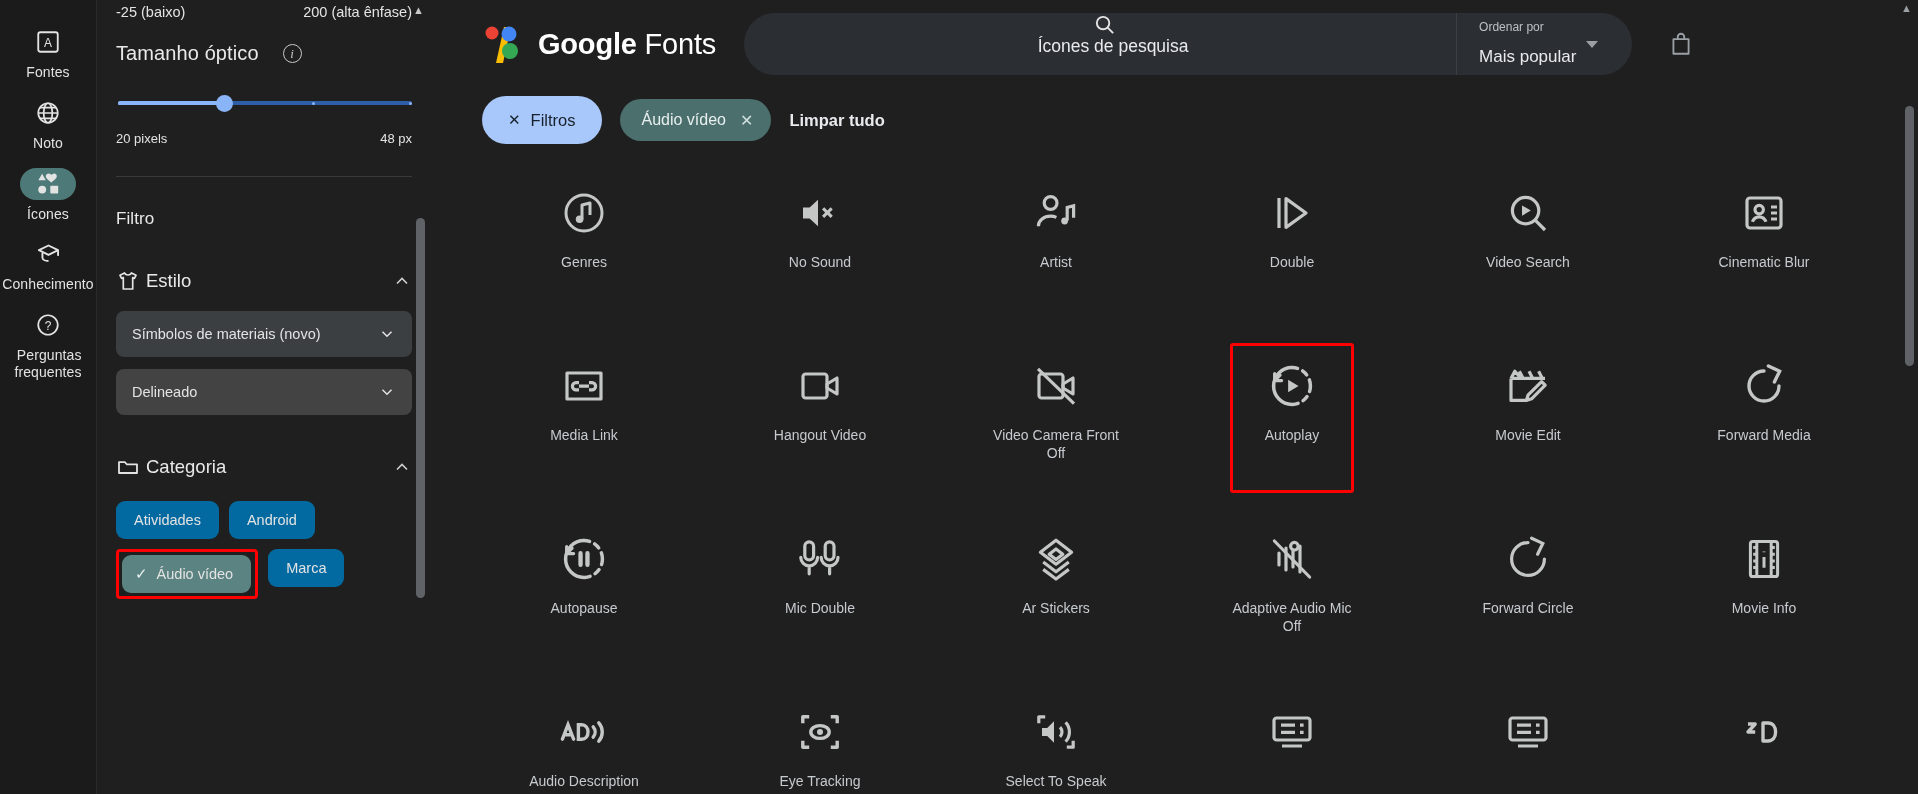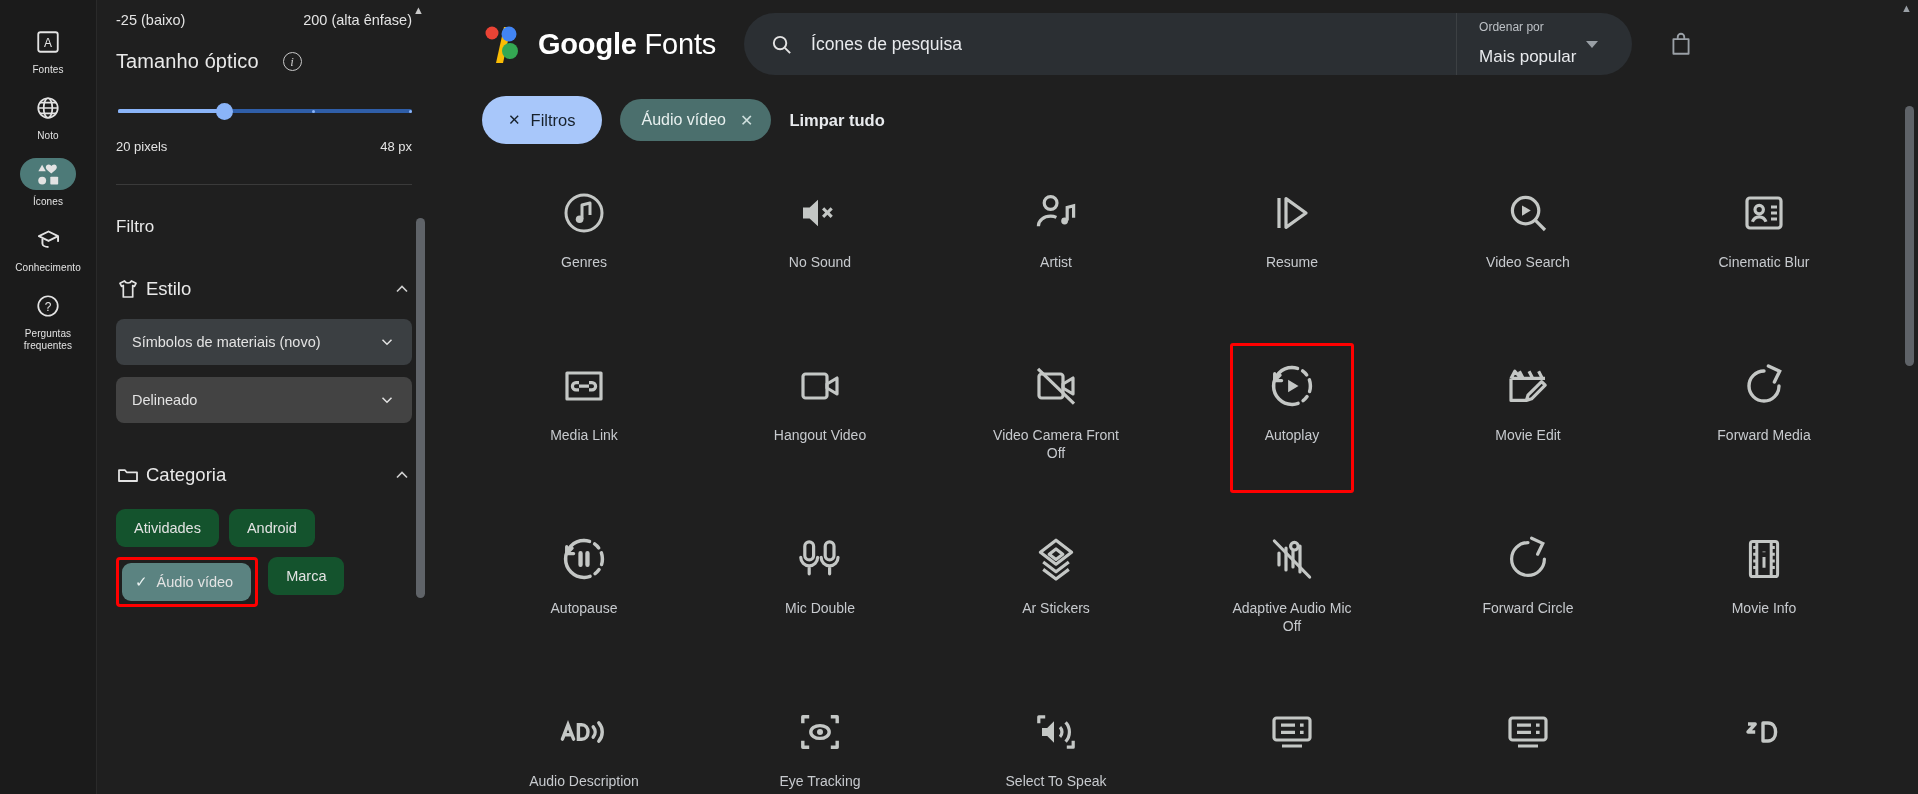--- a/index.html
+++ b/index.html
@@ -22,35 +22,35 @@
   .rail-item {
     width: 92px; display: flex; flex-direction: column; align-items: center;
     gap: 6px; padding: 4px 2px 8px 2px; cursor: pointer;
   }
   .rail-glyph {
     width: 56px; height: 32px; display: flex; align-items: center; justify-content: center;
     border-radius: 16px; color: #e3e3e3;
   }
   .rail-item.active .rail-glyph { background: #4d7a78; }
   .rail-label {
-    font-size: 10px; color: #e3e3e3; text-align: center; line-height: 1.2;
+    font-size: 14px; color: #e3e3e3; text-align: right; line-height: 1.2;
     letter-spacing: .1px;
   }
 
   
   .panel {
     width: 334px; min-width: 334px; height: 794px;
     background: #1f1f1f; position: relative;
     padding: 0 0 0 20px;
     overflow: hidden;
   }
   .panel-inner { padding-right: 18px; }
   .slider-endlabels {
     display: flex; justify-content: space-between;
-    font-size: 14.5px; color: #e3e3e3; padding-top: 0px; margin-top: 12px; text-align: right;
+    font-size: 14.5px; color: #e3e3e3; padding-top: 0px; margin-top: 4px; text-align: right;
   }
   .opt-title-row { display: flex; align-items: center; gap: 24px; margin-top: 22px; }
   .opt-title { font-size: 20px; color: #e9e9e9; font-weight: 400; letter-spacing: .1px; }
   .info-ico { width: 19px; height: 19px; border: 1.6px solid #c8c8c8; border-radius: 50%;
     color: #c8c8c8; font-size: 13px; display: flex; align-items: center; justify-content: center;
     font-family: "Liberation Serif", serif; font-style: italic; }
   .slider-wrap { margin: 28px 0 0 2px; position: relative; height: 20px; }
   .slider-track { position: absolute; top: 8px; left: 0; right: 0; height: 4px;
     background: #2f5ea8; border-radius: 2px; }
   .slider-fill { position: absolute; top: 8px; left: 0; width: 36%; height: 4px;
@@ -68,21 +68,21 @@
   .sect-title { font-size: 18.5px; color: #e9e9e9; flex: 1; }
   .chev { color: #cfcfcf; }
   .select-box {
     margin-top: 18px; height: 46px; border-radius: 8px; background: #3b3f42;
     display: flex; align-items: center; justify-content: space-between;
     padding: 0 16px; color: #e3e3e3; font-size: 14.5px; cursor: pointer;
   }
   .select-box.second { background: #434343; margin-top: 12px; }
   .chips { display: flex; flex-wrap: wrap; gap: 10px; margin-top: 22px; }
   .chip {
-    height: 38px; border-radius: 9px; background: #14532d; color: #e3e3e3;
+    height: 38px; border-radius: 9px; background: #0369a1; color: #e3e3e3;
     display: inline-flex; align-items: center; padding: 0 18px; font-size: 14.5px;
     cursor: pointer; white-space: nowrap;
   }
   .chip.selected { background: #5b8381; padding-left: 13px; }
   .chip .check { margin-right: 9px; font-size: 15px; color: #eaf3f2; }
   .chip-hl {
     display: inline-block; border: 3px solid #ff0000; border-radius: 4px;
     padding: 3px 4px 3px 3px;
   }
   
@@ -94,20 +94,21 @@
   
   .main { flex: 1; height: 794px; background: #1f1f1f; position: relative; overflow: hidden; }
   .topbar { height: 88px; display: flex; align-items: center; padding-left: 52px; }
   .gf-logo { width: 42px; height: 38px; position: relative; margin-right: 14px; }
   .gf-title { font-size: 29px; color: #ffffff; letter-spacing: -.2px; font-weight: 400; }
   .gf-title b { font-weight: 600; }
   .searchbar {
     margin-left: 28px; height: 62px; width: 712px; background: #2b2f33;
     border-radius: 31px 0 0 31px; display: flex; align-items: center; padding-left: 26px;
     cursor: text;
+    flex-direction: column;
   }
   .search-ico { color: #e3e3e3; margin-right: 18px; display: flex; }
   .search-text { font-size: 17.5px; color: #e8eaed; }
   .sortwrap {
     height: 62px; width: 176px; background: #2b2f33; border-radius: 0 31px 31px 0;
     display: flex; align-items: center; padding-left: 22px; border-left: 1px solid #3c4043;
     cursor: pointer; position: relative;
   }
   .sort-sm { font-size: 12px; color: #bdc1c6; line-height: 1.1; }
   .sort-lg { font-size: 17px; color: #e8eaed; margin-top: 12px; }
@@ -413,21 +414,21 @@
         <span class="lbl">Artist</span>
       </div>
 
       <div class="cell">
         <span class="ico">
           <svg width="48" height="48" viewBox="0 0 24 24" fill="none" stroke="currentColor" stroke-width="1.6" stroke-linejoin="round">
             <path d="M5.5 4.5v15"></path>
             <path d="M9 4.8 19 12 9 19.2z"></path>
           </svg>
         </span>
-        <span class="lbl">Resume</span>
+        <span class="lbl">Double</span>
       </div>
 
       <div class="cell">
         <span class="ico">
           <svg width="48" height="48" viewBox="0 0 24 24" fill="none" stroke="currentColor" stroke-width="1.6">
             <circle cx="10.8" cy="10.8" r="6.6"></circle>
             <path d="M9 8.2 13.4 10.8 9 13.4z" fill="currentColor" stroke="none"></path>
             <path d="M15.6 15.6 20.5 20.5"></path>
           </svg>
         </span>

